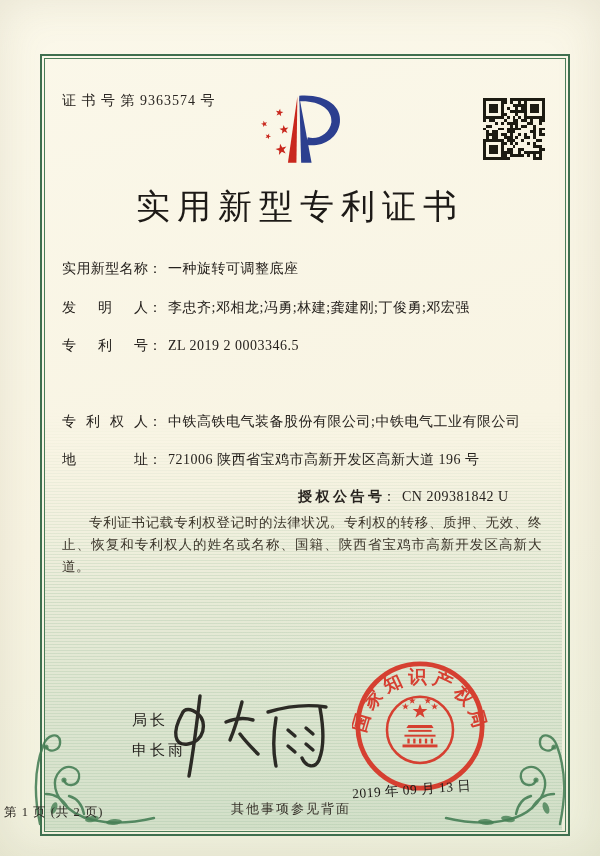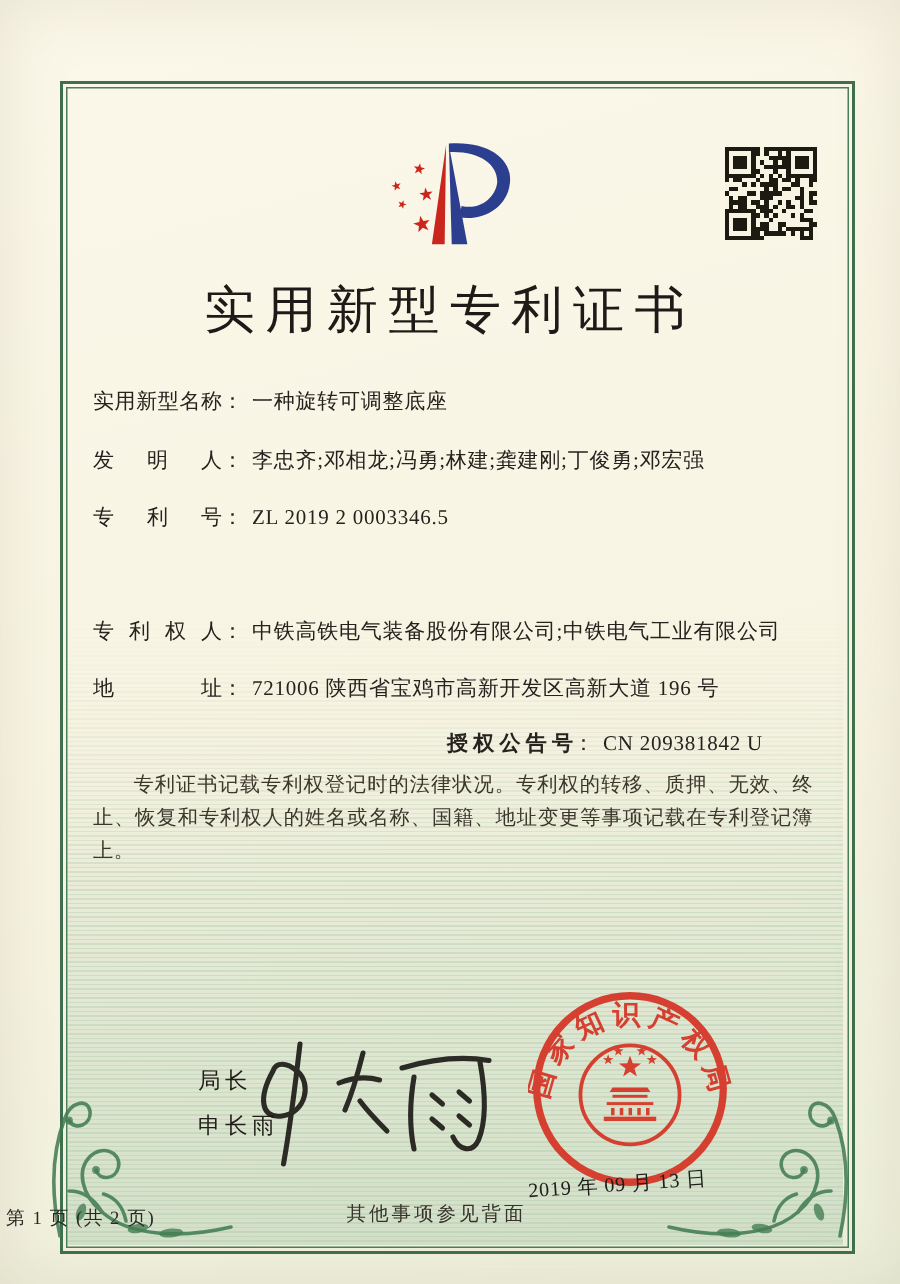--- a/index.html
+++ b/index.html
@@ -93,20 +93,21 @@
     </g>
     <g fill="#478055" opacity=".8">
       <circle cx="40" cy="94" r="2.6"></circle>
         <circle cx="22" cy="61" r="2.6"></circle>
       <ellipse cx="68" cy="133" rx="7" ry="3" transform="rotate(-10 68 133)"></ellipse>
       <ellipse cx="90" cy="136" rx="8" ry="3" transform="rotate(-5 90 136)"></ellipse>
       <ellipse cx="30" cy="122" rx="3" ry="6" transform="rotate(20 30 122)"></ellipse>
     </g>
   </svg>
 
+  <div class="cert-no">证 书 号 第 9363574 号</div>
 
   <svg class="logo" width="104" height="82" viewBox="0 0 110 85">
     <g fill="#c9271d">
       <polygon transform="translate(13,33) scale(0.35) rotate(-15)" points="0,-10 2.35,-3.24 9.51,-3.09 3.8,1.24 5.88,8.09 0,4 -5.88,8.09 -3.8,1.24 -9.51,-3.09 -2.35,-3.24"></polygon>
       <polygon transform="translate(29,21) scale(0.42) rotate(10)" points="0,-10 2.35,-3.24 9.51,-3.09 3.8,1.24 5.88,8.09 0,4 -5.88,8.09 -3.8,1.24 -9.51,-3.09 -2.35,-3.24"></polygon>
       <polygon transform="translate(34,39) scale(0.5) rotate(-8)" points="0,-10 2.35,-3.24 9.51,-3.09 3.8,1.24 5.88,8.09 0,4 -5.88,8.09 -3.8,1.24 -9.51,-3.09 -2.35,-3.24"></polygon>
       <polygon transform="translate(17,46) scale(0.32) rotate(20)" points="0,-10 2.35,-3.24 9.51,-3.09 3.8,1.24 5.88,8.09 0,4 -5.88,8.09 -3.8,1.24 -9.51,-3.09 -2.35,-3.24"></polygon>
       <polygon transform="translate(31,60) scale(0.62) rotate(-12)" points="0,-10 2.35,-3.24 9.51,-3.09 3.8,1.24 5.88,8.09 0,4 -5.88,8.09 -3.8,1.24 -9.51,-3.09 -2.35,-3.24"></polygon>
       <polygon points="48,4 38,74 47,74"></polygon>
     </g>
@@ -138,21 +139,21 @@
   <div class="field-row" style="top:450px">
     <span class="flabel">地址</span><span class="fcolon">：</span><span class="fvalue">721006 陕西省宝鸡市高新开发区高新大道 196 号</span>
   </div>
   <div class="field-row" style="top:487px">
     <span class="grant-no-group">
       <span class="flabel">授权公告号</span><span class="fcolon">：</span><span class="fvalue">CN 209381842 U</span>
     </span>
   </div>
 
   <div class="paragraphs">
-    <p>专利证书记载专利权登记时的法律状况。专利权的转移、质押、无效、终止、恢复和专利权人的姓名或名称、国籍、地址变更等事项记载在专利登记簿上。</p>
+    <p>专利证书记载专利权登记时的法律状况。专利权的转移、质押、无效、终止、恢复和专利权人的姓名或名称、国籍、陕西省宝鸡市高新开发区高新大道。</p>
   </div>
 
   <div class="signer">
     <div>局长</div>
     <div>申长雨</div>
   </div>
 
   <svg class="signature" width="178" height="92" viewBox="0 0 178 92">
     <g fill="none" stroke="#15120f" stroke-width="3.4" stroke-linecap="round" opacity=".88">
       <path d="M44,6 C41,32 38,58 33,86"></path>

